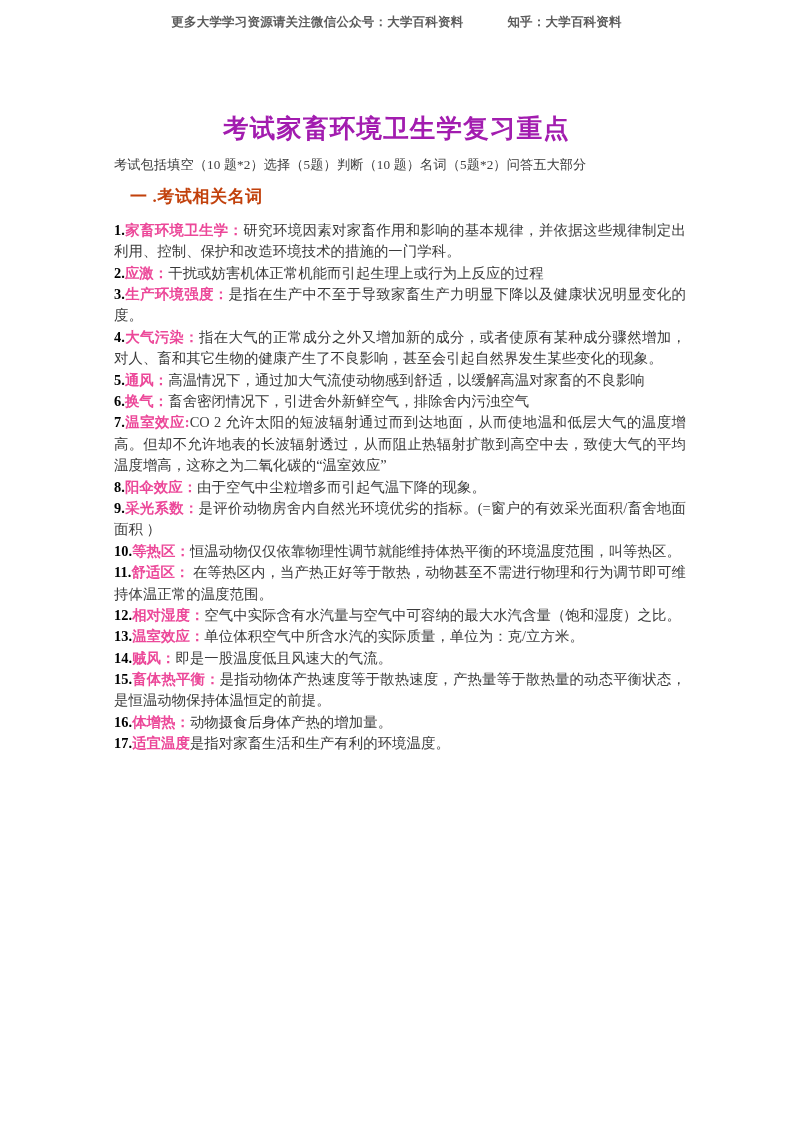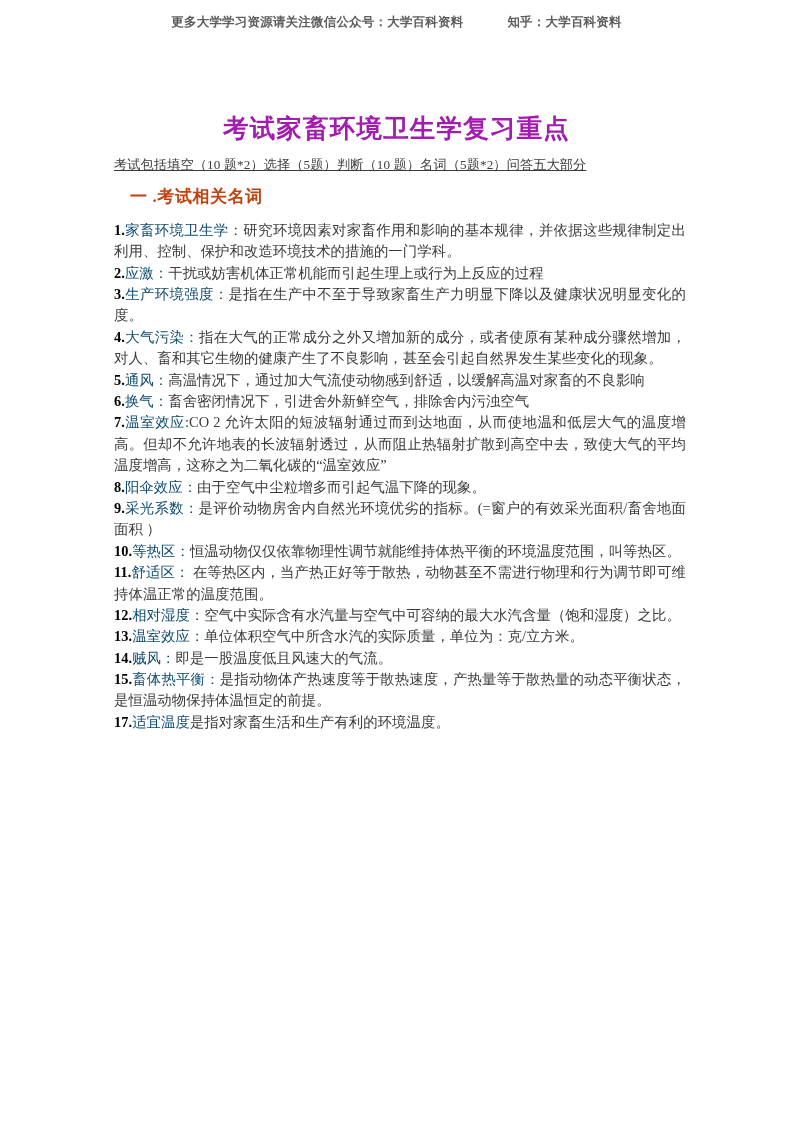--- a/index.html
+++ b/index.html
@@ -68,21 +68,20 @@
   }
 
   .intro-line {
     font-size: 13.2px;
     font-weight: 400;
     color: #3c3c3c;
     line-height: 1.62;
     letter-spacing: 0.1px;
     margin: 0 0 9px 0;
     text-align: justify;
-    text-decoration: underline;
   }
 
   .section-heading {
     font-size: 17px;
     font-weight: 700;
     color: #c2410c;
     margin: 0 0 10px 16px;
     letter-spacing: 0.6px;
     line-height: 1.5;
   }
@@ -95,22 +94,22 @@
   .term-item {
     font-size: 14.4px;
     line-height: 1.485;
     color: #3a3a3a;
     text-align: justify;
     text-justify: inter-ideograph;
     margin: 0;
     letter-spacing: 0.05px;
   }
   .term-label {
-    font-weight: 400;
-    color: #0c4a6e;
+    font-weight: 700;
+    color: #ec4899;
   }
   .term-num {
     font-weight: 700;
     color: #000000;
     font-family: "Liberation Serif", "DejaVu Serif", serif;
   }
   .term-body {
     font-weight: 400;
     color: #3a3a3a;
   }
@@ -142,18 +141,19 @@
         <li class="term-item"><span class="term-num">6.</span><span class="term-label">换气：</span><span class="term-body">畜舍密闭情况下，引进舍外新鲜空气，排除舍内污浊空气</span></li>
         <li class="term-item"><span class="term-num">7.</span><span class="term-label">温室效应:</span><span class="term-body">CO 2 允许太阳的短波辐射通过而到达地面，从而使地温和低层大气的温度增高。但却不允许地表的长波辐射透过，从而阻止热辐射扩散到高空中去，致使大气的平均温度增高，这称之为二氧化碳的“温室效应”</span></li>
         <li class="term-item"><span class="term-num">8.</span><span class="term-label">阳伞效应：</span><span class="term-body">由于空气中尘粒增多而引起气温下降的现象。</span></li>
         <li class="term-item"><span class="term-num">9.</span><span class="term-label">采光系数：</span><span class="term-body">是评价动物房舍内自然光环境优劣的指标。(=窗户的有效采光面积/畜舍地面面积 ）</span></li>
         <li class="term-item"><span class="term-num">10.</span><span class="term-label">等热区：</span><span class="term-body">恒温动物仅仅依靠物理性调节就能维持体热平衡的环境温度范围，叫等热区。</span></li>
         <li class="term-item"><span class="term-num">11.</span><span class="term-label">舒适区：</span><span class="term-body"> 在等热区内，当产热正好等于散热，动物甚至不需进行物理和行为调节即可维持体温正常的温度范围。</span></li>
         <li class="term-item"><span class="term-num">12.</span><span class="term-label">相对湿度：</span><span class="term-body">空气中实际含有水汽量与空气中可容纳的最大水汽含量（饱和湿度）之比。</span></li>
         <li class="term-item"><span class="term-num">13.</span><span class="term-label">温室效应：</span><span class="term-body">单位体积空气中所含水汽的实际质量，单位为：克/立方米。</span></li>
         <li class="term-item"><span class="term-num">14.</span><span class="term-label">贼风：</span><span class="term-body">即是一股温度低且风速大的气流。</span></li>
         <li class="term-item"><span class="term-num">15.</span><span class="term-label">畜体热平衡：</span><span class="term-body">是指动物体产热速度等于散热速度，产热量等于散热量的动态平衡状态，是恒温动物保持体温恒定的前提。</span></li>
+        <li class="term-item"><span class="term-num">16.</span><span class="term-label">体增热：</span><span class="term-body">动物摄食后身体产热的增加量。</span></li>
         <li class="term-item"><span class="term-num">17.</span><span class="term-label">适宜温度</span><span class="term-body">是指对家畜生活和生产有利的环境温度。</span></li>
       </ol>
 
   </div>
 
 </div>
 
 </body></html>

